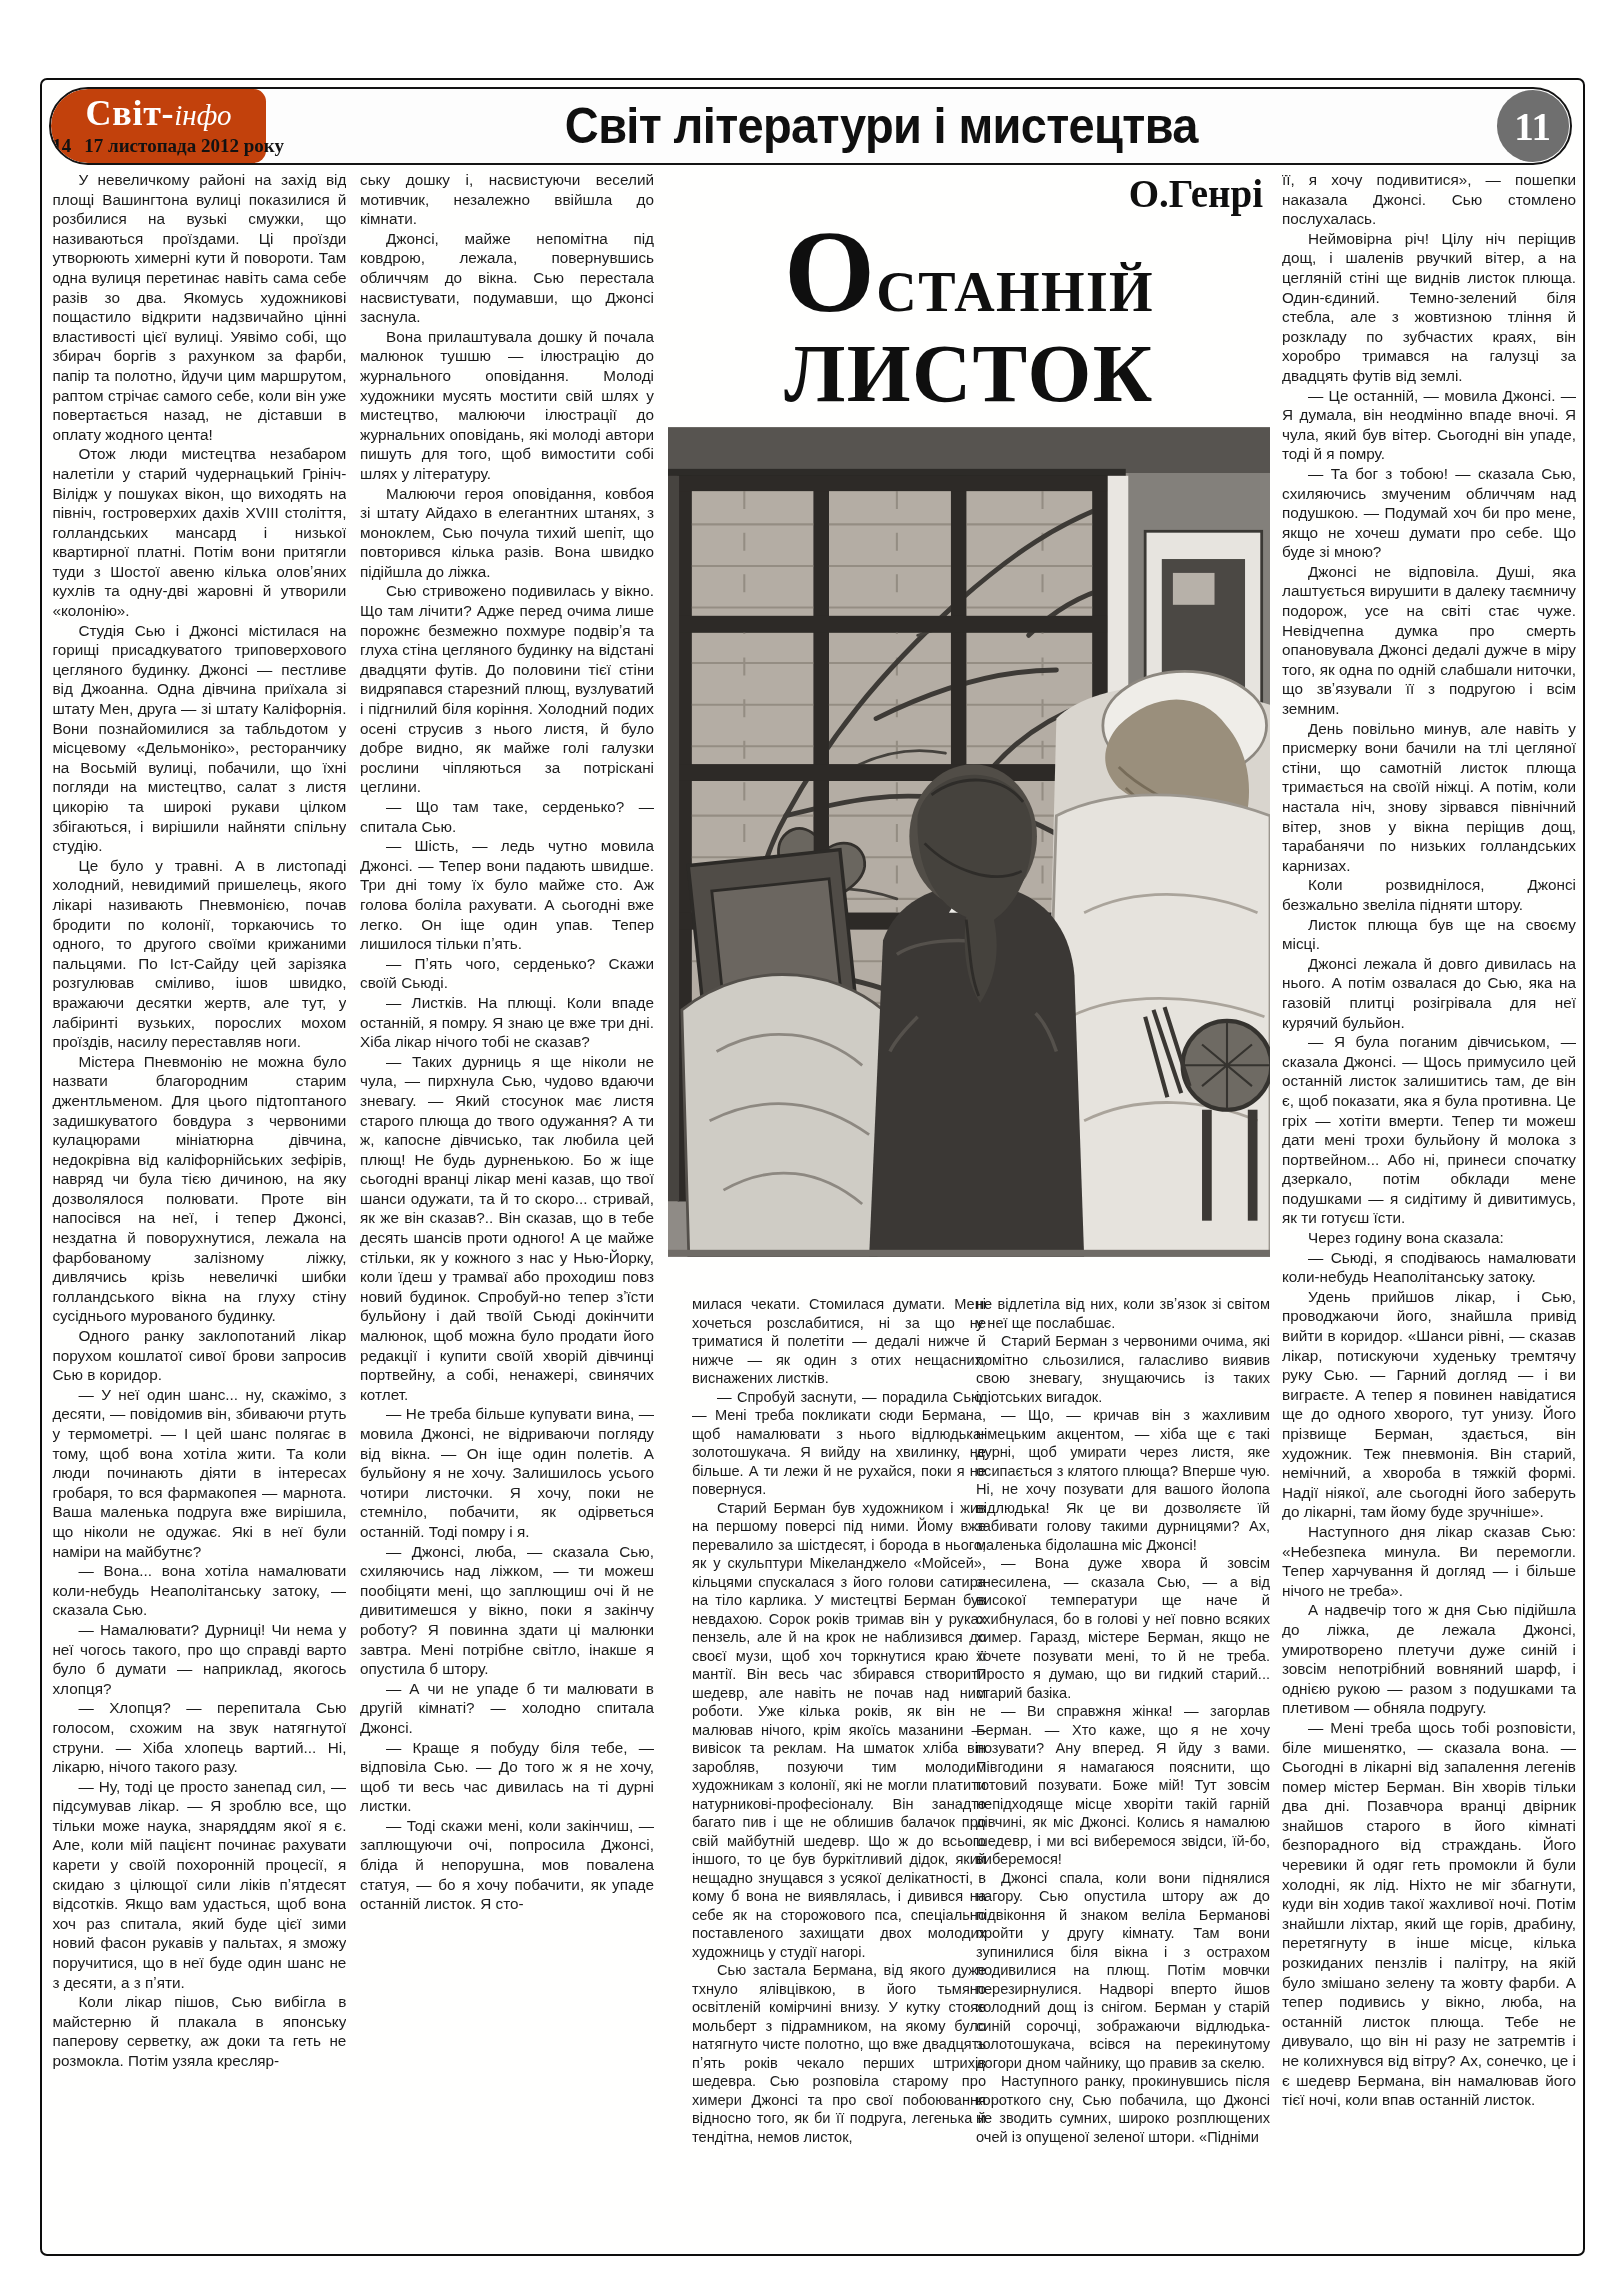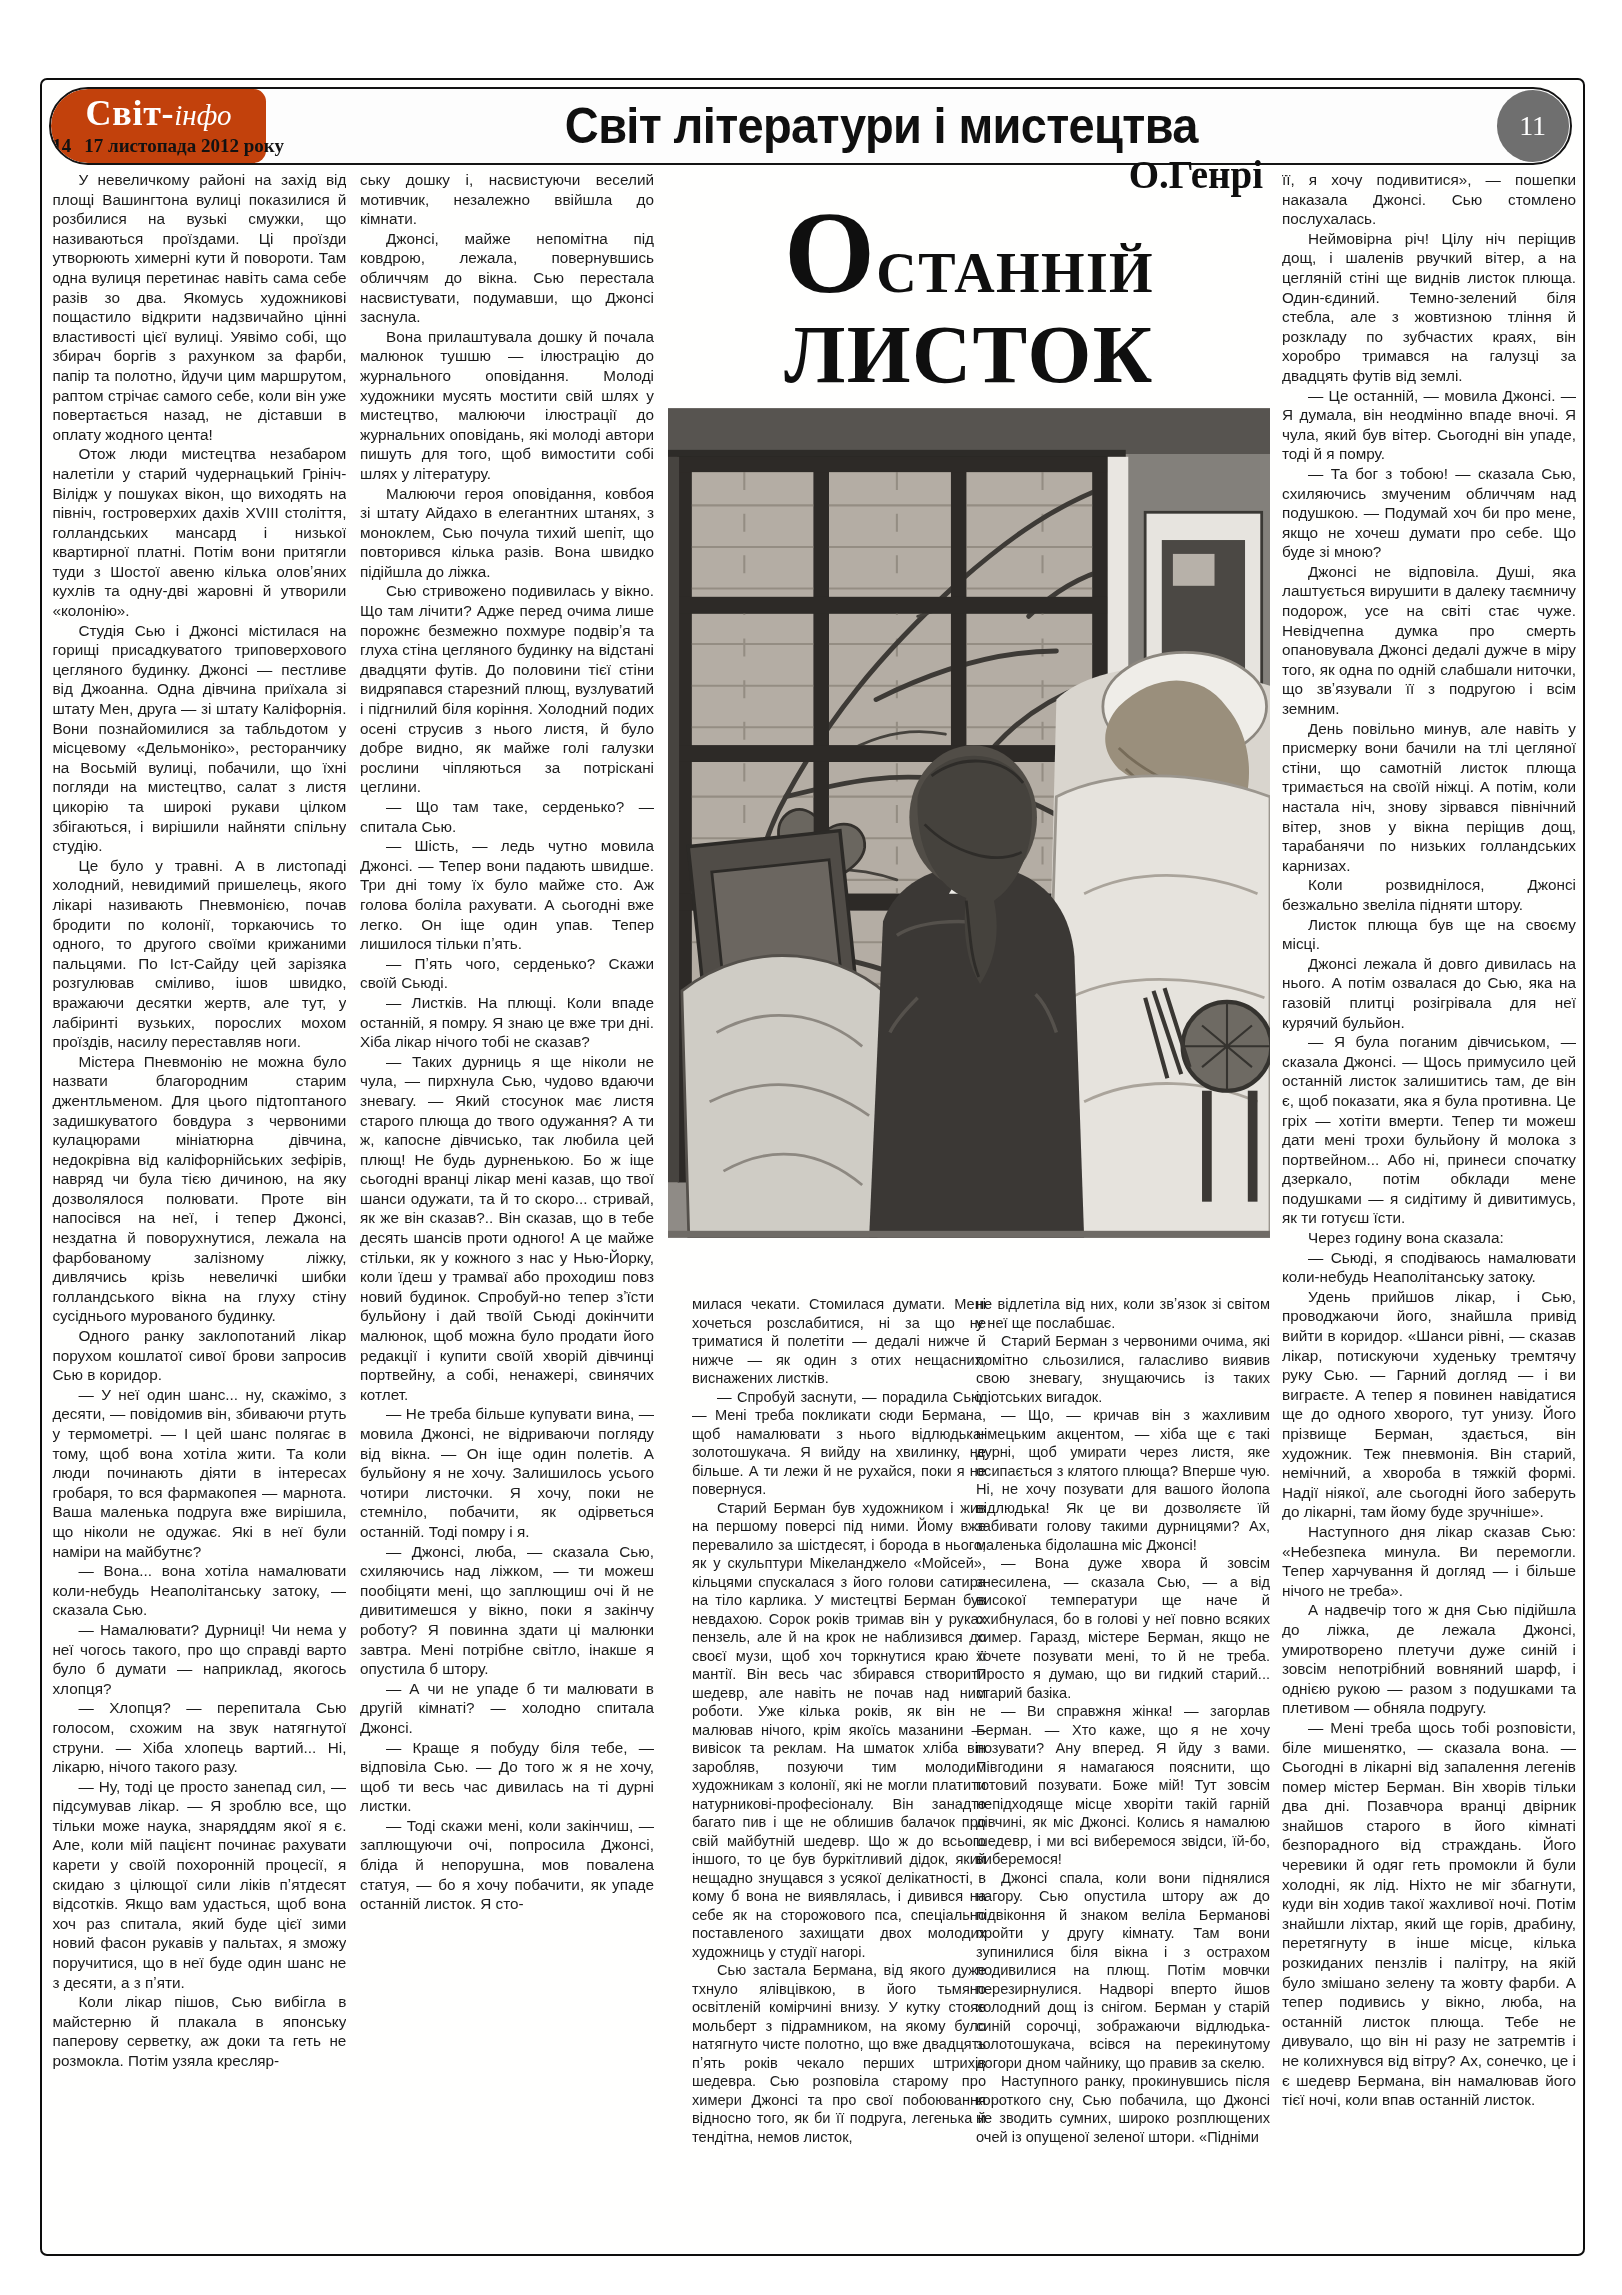--- a/index.html
+++ b/index.html
@@ -42,21 +42,21 @@
   }
   .issue-line span{margin:0 4.2px;}
   .masthead-title{
     flex:1;display:flex;align-items:center;justify-content:center;
     font-weight:bold;font-size:50px;letter-spacing:-0.7px;
     transform:scaleX(.94);color:#101010;white-space:nowrap;
   }
   .page-badge{
     flex:0 0 72px;background:#6f6f6f;border-radius:50%;
     margin:1.4px 1.4px 1.4px 0;display:flex;align-items:center;justify-content:center;
-    color:#ffffff;font-weight:normal;font-size:28px;font-family:"Liberation Serif",serif;
+    color:#ffffff;font-weight:bold;font-size:39px;font-family:"Liberation Serif",serif;
   }
   
   .col{
     position:absolute;top:90px;width:294px;height:2078px;overflow:hidden;
     font-size:15.3px;line-height:19.6px;text-align:justify;
   }
   .col p{margin:0;text-indent:26px;}
   .col p.cont{text-indent:0;}
   #col1{left:10.4px;}
   #col2{left:318px;}
@@ -64,21 +64,21 @@
   .col-under{
     position:absolute;top:1215px;width:294px;height:950px;overflow:hidden;
     font-size:14.6px;line-height:18.5px;text-align:justify;
   }
   .col-under p{margin:0;text-indent:25px;}
   .col-under p.cont{text-indent:0;}
   #col3{left:650px;}
   #col4{left:934px;}
   
   .feature{
-    position:absolute;left:626px;top:75px;width:602px;height:1124px;
+    position:absolute;left:626px;top:94px;width:602px;height:1124px;
   }
   .article-author{
     text-align:right;padding-right:7px;
     font-family:"Liberation Serif",serif;font-weight:bold;font-size:39px;line-height:1.05;
     color:#0f0f0f;
   }
   .article-title{
     font-family:"Liberation Serif",serif;font-weight:bold;color:#0f0f0f;
     text-transform:uppercase;text-align:center;line-height:.98;
     letter-spacing:1.4px;

